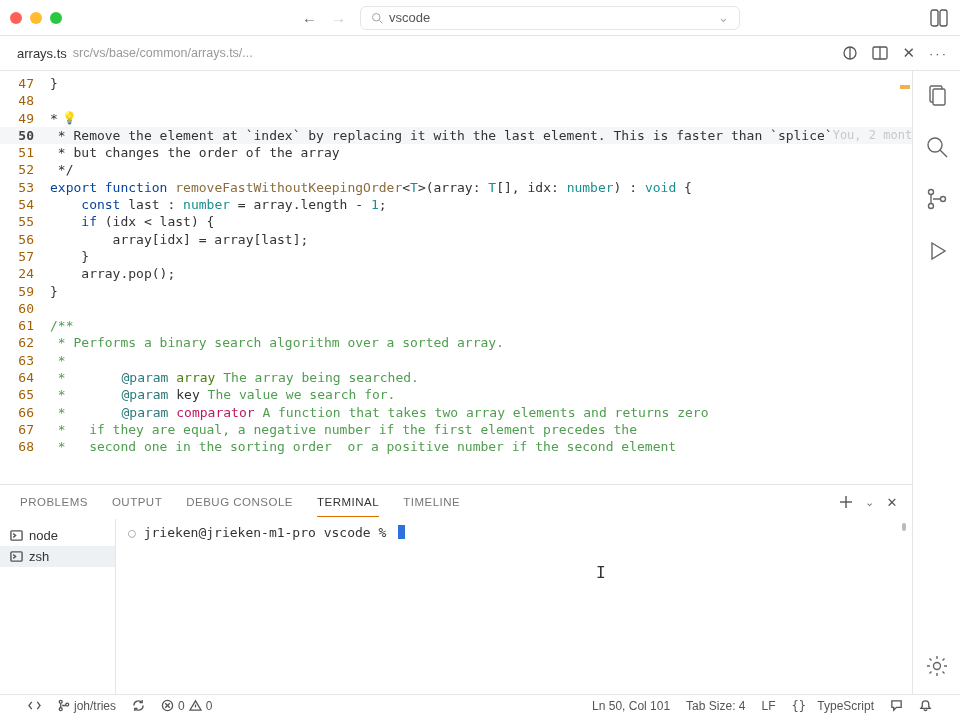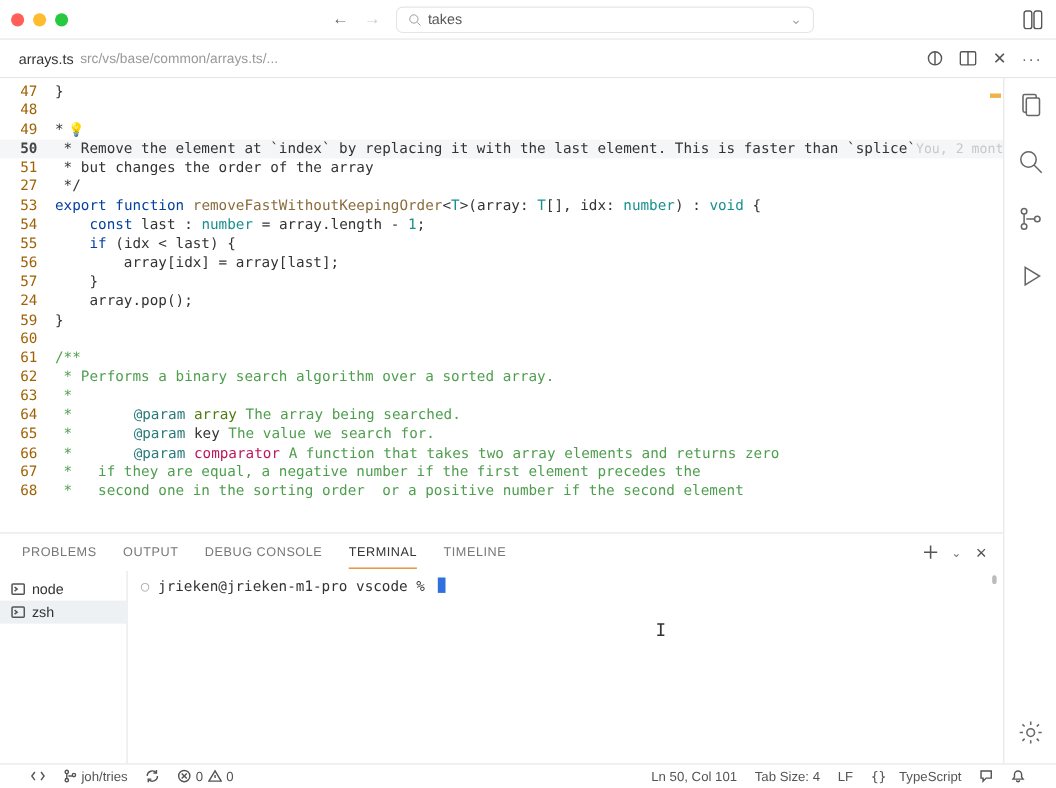--- a/index.html
+++ b/index.html
@@ -84,21 +84,21 @@
   </div>
   <div class="nav-arrows">
     <span>←</span>
     <span class="disabled">→</span>
   </div>
   <div class="searchbox">
     <svg viewBox="0 0 16 16">
         <circle cx="7" cy="7" r="5"></circle>
         <line x1="11" y1="11" x2="15" y2="15"></line>
       </svg>
-    <span>takes</span>
+    <span>vscode</span>
     <span style="margin-left:auto;color:#aaa">⌄</span>
   </div>
   <div class="title-icons-right">
     <svg class="panel-toggle" viewBox="0 0 18 18">
         <rect x="1" y="1" width="7" height="16" rx="2"></rect>
         <rect x="10" y="1" width="7" height="16" rx="2"></rect>
       </svg>
   </div>
 </div>
 
@@ -123,21 +123,21 @@
   <div class="editor-area">
 
     <div class="editor">
       <div class="minimap-mark"></div>
       <div class="code-lines" id="code-lines">
           <div class="line"><div class="gutter">47</div><div class="code">}</div></div>
           <div class="line"><div class="gutter">48</div><div class="code"></div></div>
           <div class="line"><div class="gutter">49</div><div class="code"><span class="lightbulb">💡</span>*</div></div>
           <div class="line hl"><div class="gutter">50</div><div class="code"> * Remove the element at `index` by replacing it with the last element. This is faster than `splice`</div><div class="blame">You, 2 months ago •</div></div>
           <div class="line"><div class="gutter">51</div><div class="code"> * but changes the order of the array</div></div>
-          <div class="line"><div class="gutter">27</div><div class="code"> */</div></div>
+          <div class="line"><div class="gutter">52</div><div class="code"> */</div></div>
           <div class="line"><div class="gutter">53</div><div class="code"><span class="kw">export</span> <span class="kw">function</span> <span class="fn">removeFastWithoutKeepingOrder</span>&lt;<span class="ty">T</span>&gt;(array: <span class="ty">T</span>[], idx: <span class="ty">number</span>) : <span class="ty">void</span> {</div></div>
           <div class="line"><div class="gutter">54</div><div class="code">    <span class="kw">const</span> last : <span class="ty">number</span> = array.length - <span class="nm">1</span>;</div></div>
           <div class="line"><div class="gutter">55</div><div class="code">    <span class="kw">if</span> (idx &lt; last) {</div></div>
           <div class="line"><div class="gutter">56</div><div class="code">        array[idx] = array[last];</div></div>
           <div class="line"><div class="gutter">57</div><div class="code">    }</div></div>
           <div class="line"><div class="gutter">24</div><div class="code">    array.pop();</div></div>
           <div class="line"><div class="gutter">59</div><div class="code">}</div></div>
           <div class="line"><div class="gutter">60</div><div class="code"></div></div>
           <div class="line"><div class="gutter">61</div><div class="code"><span class="cm">/**</span></div></div>
           <div class="line"><div class="gutter">62</div><div class="code"><span class="cm"> * Performs a binary search algorithm over a sorted array.</span></div></div>

